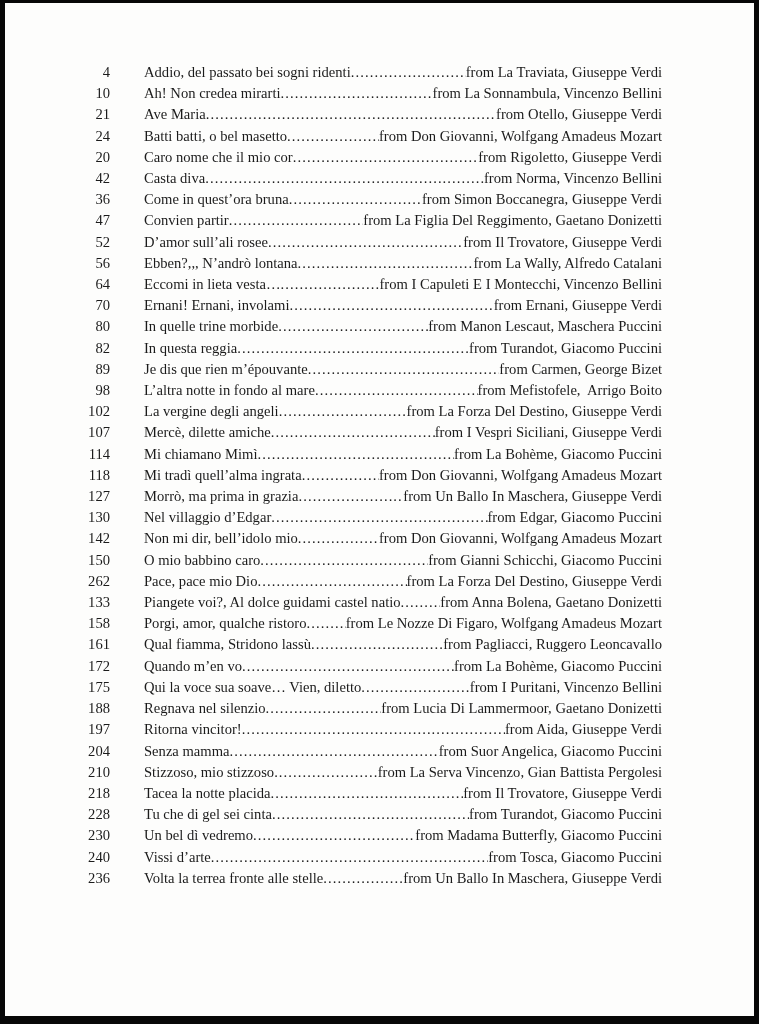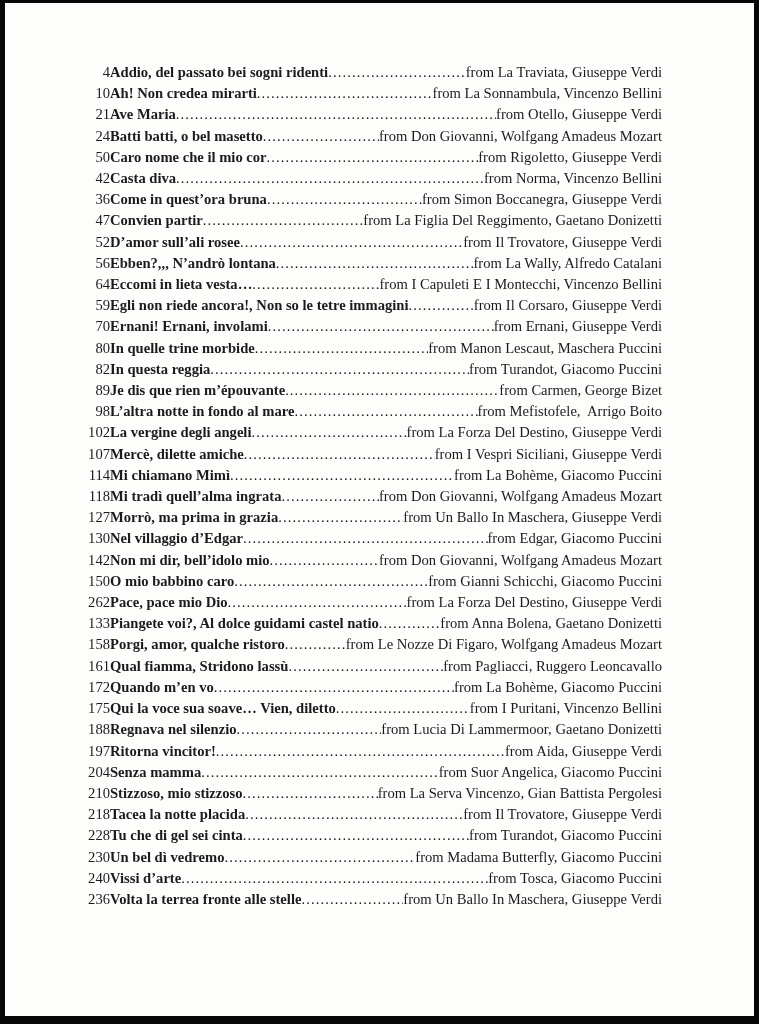--- a/index.html
+++ b/index.html
@@ -25,22 +25,22 @@
     font-size: 14.6px;
     color: #1b1b1b;
   }
   .num {
     flex: none;
     width: 50px;
     text-align: right;
   }
   .title {
     flex: none;
+    margin-left: 34px;
     white-space: pre;
-    font-weight: bold;
   }
   .dots {
     flex: 1 1 auto;
     overflow: hidden;
     white-space: nowrap;
     letter-spacing: 1.1px;
     min-width: 8px;
   }
   .dots::after {
     content: "..........................................................................................................................................................................";
@@ -77,21 +77,21 @@
   </div>
 
   <div class="row">
     <span class="num">24</span>
     <span class="title">Batti batti, o bel masetto</span>
     <span class="dots"></span>
     <span class="source">from Don Giovanni, Wolfgang Amadeus Mozart</span>
   </div>
 
   <div class="row">
-    <span class="num">50</span>
+    <span class="num">20</span>
     <span class="title">Caro nome che il mio cor</span>
     <span class="dots"></span>
     <span class="source">from Rigoletto, Giuseppe Verdi</span>
   </div>
 
   <div class="row">
     <span class="num">42</span>
     <span class="title">Casta diva</span>
     <span class="dots"></span>
     <span class="source">from Norma, Vincenzo Bellini</span>
@@ -125,26 +125,20 @@
     <span class="source">from La Wally, Alfredo Catalani</span>
   </div>
 
   <div class="row">
     <span class="num">64</span>
     <span class="title">Eccomi in lieta vesta…</span>
     <span class="dots"></span>
     <span class="source">from I Capuleti E I Montecchi, Vincenzo Bellini</span>
   </div>
 
-  <div class="row">
-    <span class="num">59</span>
-    <span class="title">Egli non riede ancora!, Non so le tetre immagini</span>
-    <span class="dots"></span>
-    <span class="source">from Il Corsaro, Giuseppe Verdi</span>
-  </div>
 
   <div class="row">
     <span class="num">70</span>
     <span class="title">Ernani! Ernani, involami</span>
     <span class="dots"></span>
     <span class="source">from Ernani, Giuseppe Verdi</span>
   </div>
 
   <div class="row">
     <span class="num">80</span>

